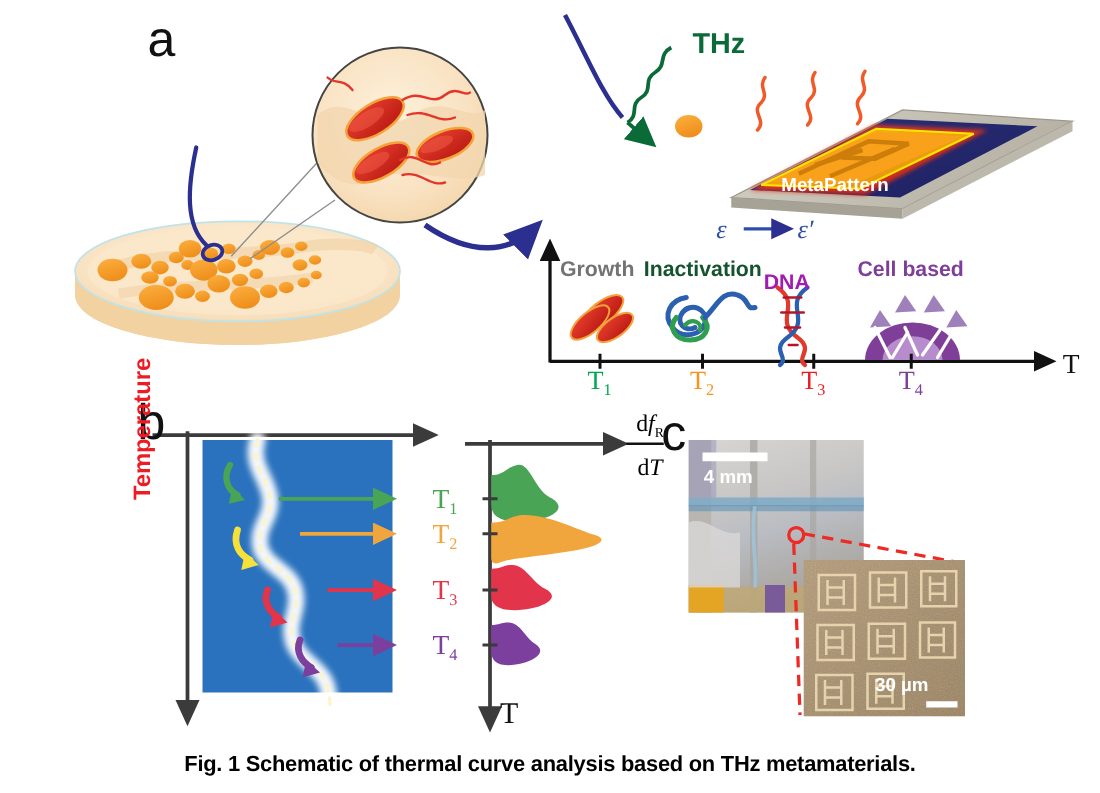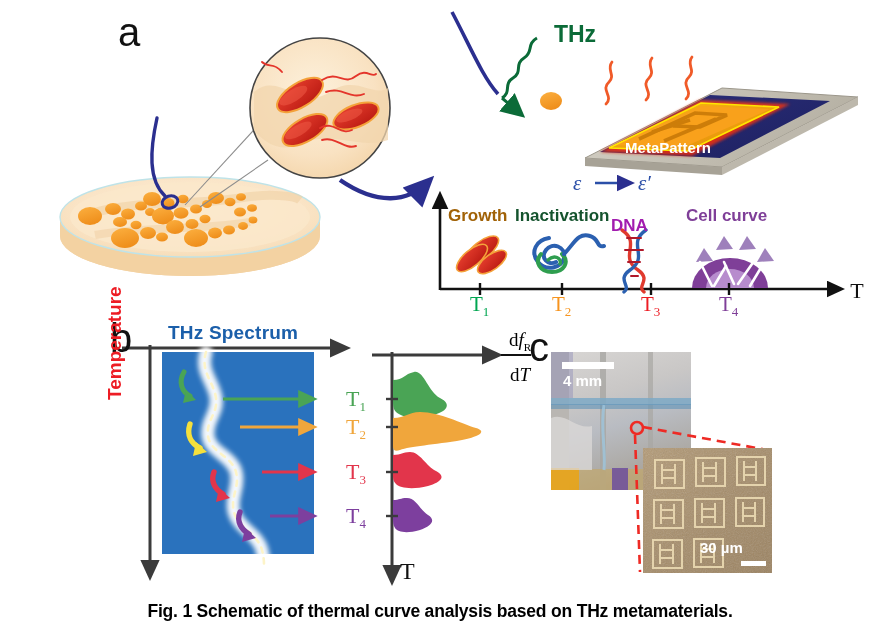--- a/index.html
+++ b/index.html
@@ -422,39 +422,38 @@
       <text x="700" y="553" class="lbl" font-size="15" fill="#ffffff">30 µm</text>
       <rect x="741" y="561" width="25" height="5" fill="#ffffff"></rect>
     </g>
   </g>
 </svg>
 
 <div class="abs panel-letter" style="left:118px;top:12px;">a</div>
 <div class="abs panel-letter" style="left:110px;top:318px;">b</div>
 <div class="abs panel-letter" style="left:529px;top:327px;">c</div>
 
-<div class="abs lbl" style="left:448px;top:206px;font-size:17px;color:#a16207;">Growth</div>
+<div class="abs lbl" style="left:448px;top:206px;font-size:17px;color:#737373;">Growth</div>
 <div class="abs lbl" style="left:515px;top:206px;font-size:17px;color:#14532d;">Inactivation</div>
 <div class="abs lbl" style="left:611px;top:216px;font-size:17px;color:#a21caf;">DNA</div>
-<div class="abs lbl" style="left:686px;top:206px;font-size:17px;color:#7f3f98;">Cell curve</div>
+<div class="abs lbl" style="left:686px;top:206px;font-size:17px;color:#7f3f98;">Cell based</div>
 
 <div class="abs serif" style="left:470px;top:292px;font-size:21px;color:#00a651;">
   <span>T</span><sub style="font-size:13px;">1</sub>
 </div>
 <div class="abs serif" style="left:552px;top:292px;font-size:21px;color:#f7941e;">
   <span>T</span><sub style="font-size:13px;">2</sub>
 </div>
 <div class="abs serif" style="left:641px;top:292px;font-size:21px;color:#ed1c24;">
   <span>T</span><sub style="font-size:13px;">3</sub>
 </div>
 <div class="abs serif" style="left:719px;top:292px;font-size:21px;color:#7f3f98;">
   <span>T</span><sub style="font-size:13px;">4</sub>
 </div>
 
-<div class="abs lbl" style="left:168px;top:322px;font-size:19px;color:#1b5faa;letter-spacing:0.2px;">THz Spectrum</div>
 
 <div class="abs lbl" style="left:104px;top:400px;font-size:19px;color:#ed1c24;
      transform:rotate(-90deg);transform-origin:left top;white-space:nowrap;">Temperature</div>
 
 <div class="abs serif" style="left:346px;top:386px;font-size:22px;color:#4aa455;">
   <span>T</span><sub style="font-size:13px;">1</sub>
 </div>
 <div class="abs serif" style="left:346px;top:414px;font-size:22px;color:#f0a63c;">
   <span>T</span><sub style="font-size:13px;">2</sub>
 </div>

